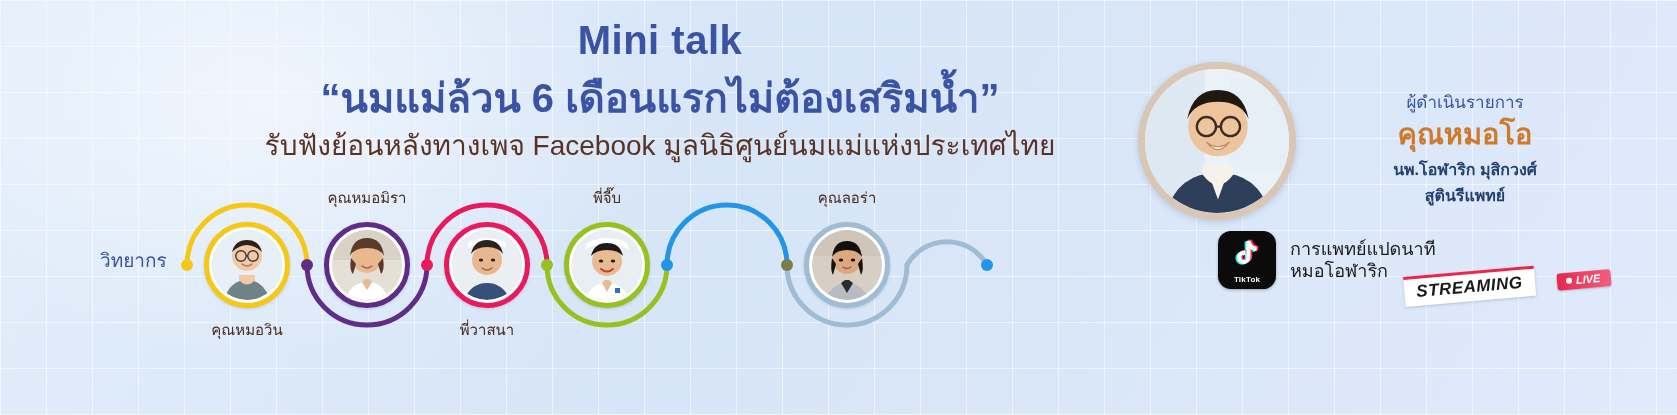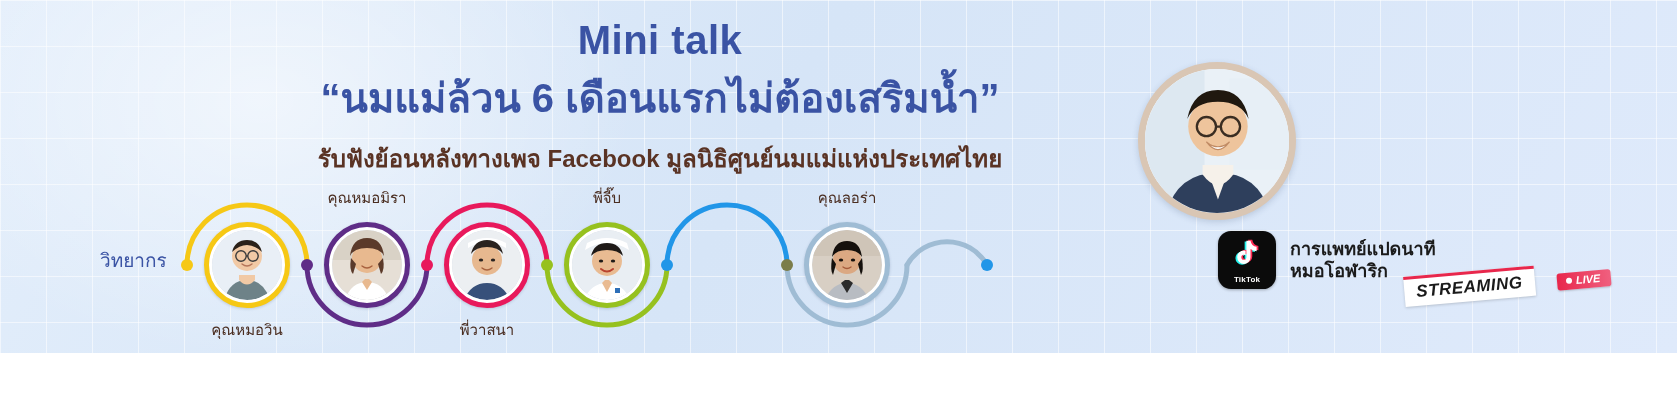--- a/index.html
+++ b/index.html
@@ -8,21 +8,21 @@
   html, body {
     width: 1677px;
     height: 415px;
     overflow: hidden;
     font-family: "Liberation Sans", "DejaVu Sans", sans-serif;
   }
 
   #banner {
     position: relative;
     width: 1677px;
-    height: 353px;
+    height: 415px;
     background: #dbe8f8;
     background-image:
       linear-gradient(to right, rgba(255,255,255,0.55) 1px, transparent 1px),
       linear-gradient(to bottom, rgba(255,255,255,0.55) 1px, transparent 1px),
       linear-gradient(120deg, #e3eefb 0%, #d6e5f7 45%, #dfeafb 100%);
     background-size: 46px 46px, 46px 46px, 100% 100%;
     overflow: hidden;
   }
 
   
@@ -53,24 +53,23 @@
   }
   .headline .line2 {
     font-size: 40px;
     font-weight: bold;
     color: #3a53a4;
     line-height: 1.25;
     margin-top: 11px;
     white-space: nowrap;
   }
   .headline .line3 {
-    font-size: 24px;
-    font-weight: bold;
+    font-size: 28px;
+    font-weight: normal;
     color: #5a3324;
-    margin-top: 16px;
     white-space: nowrap;
   }
 
   
   .speakers-label {
     position: absolute;
     left: 100px;
     top: 245px;
     font-size: 19px;
     color: #3a53a4;
@@ -217,21 +216,21 @@
   .tiktok-icon .note { position: relative; width: 28px; height: 28px; margin-top: 2px;}
   .tiktok-icon .tt-label {
     color: #fff;
     font-size: 8px;
     font-weight: bold;
     letter-spacing: 0.2px;
     margin-top: 1px;
   }
   .tiktok-text {
     font-size: 18px;
-    font-weight: bold;
+    font-weight: normal;
     color: #1b1b1b;
     line-height: 1.25;
   }
 
   
   .streaming-badge {
     position: absolute;
     left: 1404px;
     top: 268px;
     z-index: 7;
@@ -428,20 +427,26 @@
       <circle cx="64" cy="60" r="10" fill="none" stroke="#3a2d22" stroke-width="2.4"></circle>
       <circle cx="89" cy="60" r="10" fill="none" stroke="#3a2d22" stroke-width="2.4"></circle>
       <line x1="74" y1="60" x2="79" y2="60" stroke="#3a2d22" stroke-width="2.4"></line>
       <path d="M64 76 q12 10 24 0 q-12 16 -24 0z" fill="#ffffff" stroke="#c08a63" stroke-width="1.2"></path>
       <path d="M22 150 q12 -42 54 -42 q42 0 54 42z" fill="#2e3f5c"></path>
       <path d="M60 110 q16 22 32 0 l0 -10 l-32 0z" fill="#f6f1ea"></path>
       <path d="M66 108 l10 28 l10 -28 l-6 -5 l-8 0z" fill="#f6f1ea"></path>
     </svg>
   </div>
 
+  <div class="host-text">
+    <div class="role">ผู้ดำเนินรายการ</div>
+    <div class="hname" style="color: rgb(207, 122, 42);">คุณหมอโอ</div>
+    <div class="hsub1">นพ.โอฬาริก มุสิกวงศ์</div>
+    <div class="hsub2">สูตินรีแพทย์</div>
+  </div>
 
   <div class="tiktok-row">
     <div class="tiktok-icon">
       <svg class="note" viewBox="0 0 32 32">
         <path d="M20 3 q1 6 7 7 l0 5 q-4 0 -7 -2.4 l0 9.4 a7.6 7.6 0 1 1 -7.6 -7.6 q1 0 2 0.25 l0 5 q-0.9 -0.45 -2 -0.45 a2.9 2.9 0 1 0 2.9 2.9 L15.3 3 z" fill="#25f4ee" transform="translate(-2,1)"></path>
         <path d="M20 3 q1 6 7 7 l0 5 q-4 0 -7 -2.4 l0 9.4 a7.6 7.6 0 1 1 -7.6 -7.6 q1 0 2 0.25 l0 5 q-0.9 -0.45 -2 -0.45 a2.9 2.9 0 1 0 2.9 2.9 L15.3 3 z" fill="#fe2c55" transform="translate(2,-1)"></path>
         <path d="M20 3 q1 6 7 7 l0 5 q-4 0 -7 -2.4 l0 9.4 a7.6 7.6 0 1 1 -7.6 -7.6 q1 0 2 0.25 l0 5 q-0.9 -0.45 -2 -0.45 a2.9 2.9 0 1 0 2.9 2.9 L15.3 3 z" fill="#ffffff"></path>
       </svg>
       <span class="tt-label">TikTok</span>
     </div>

